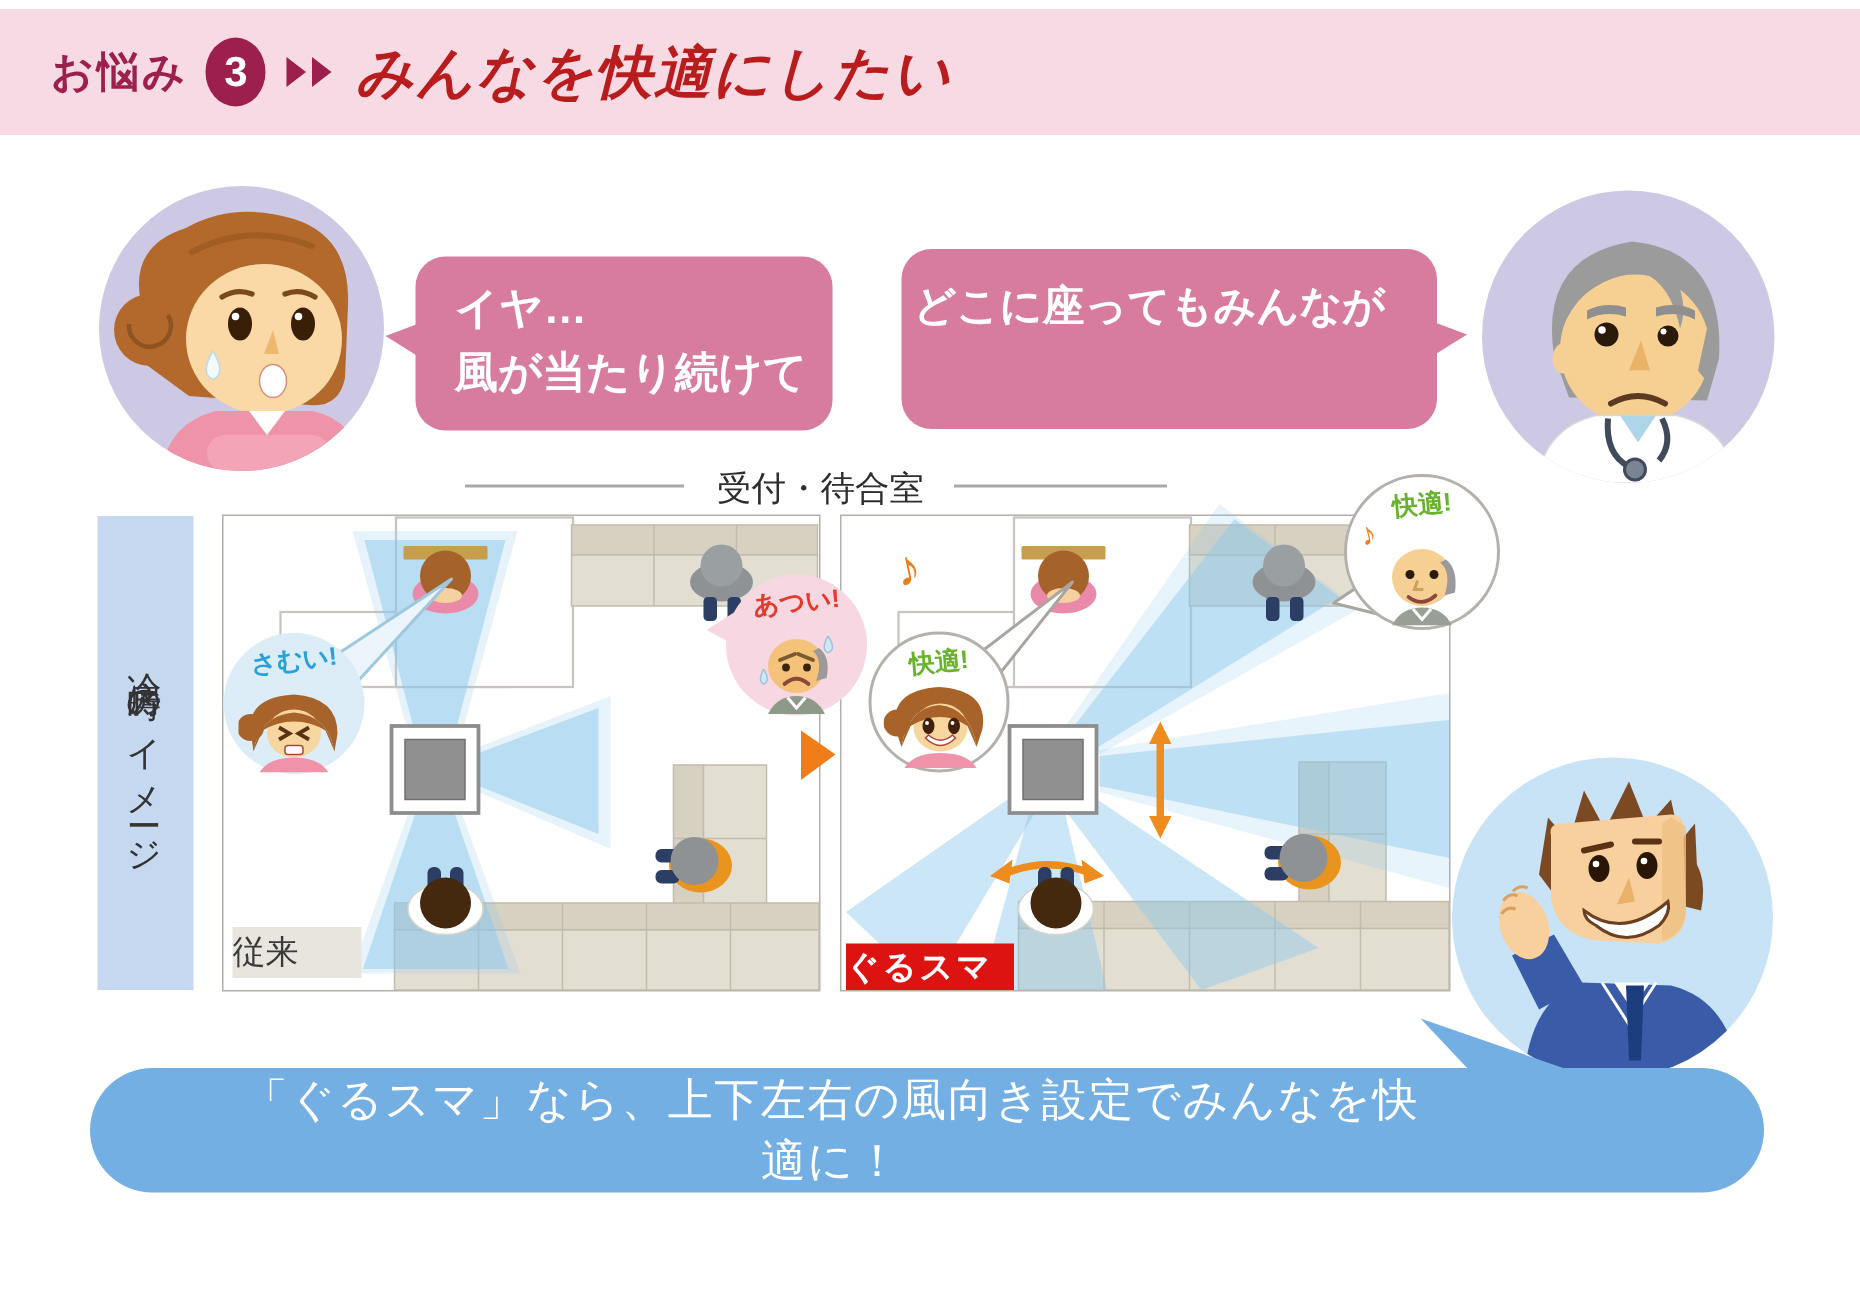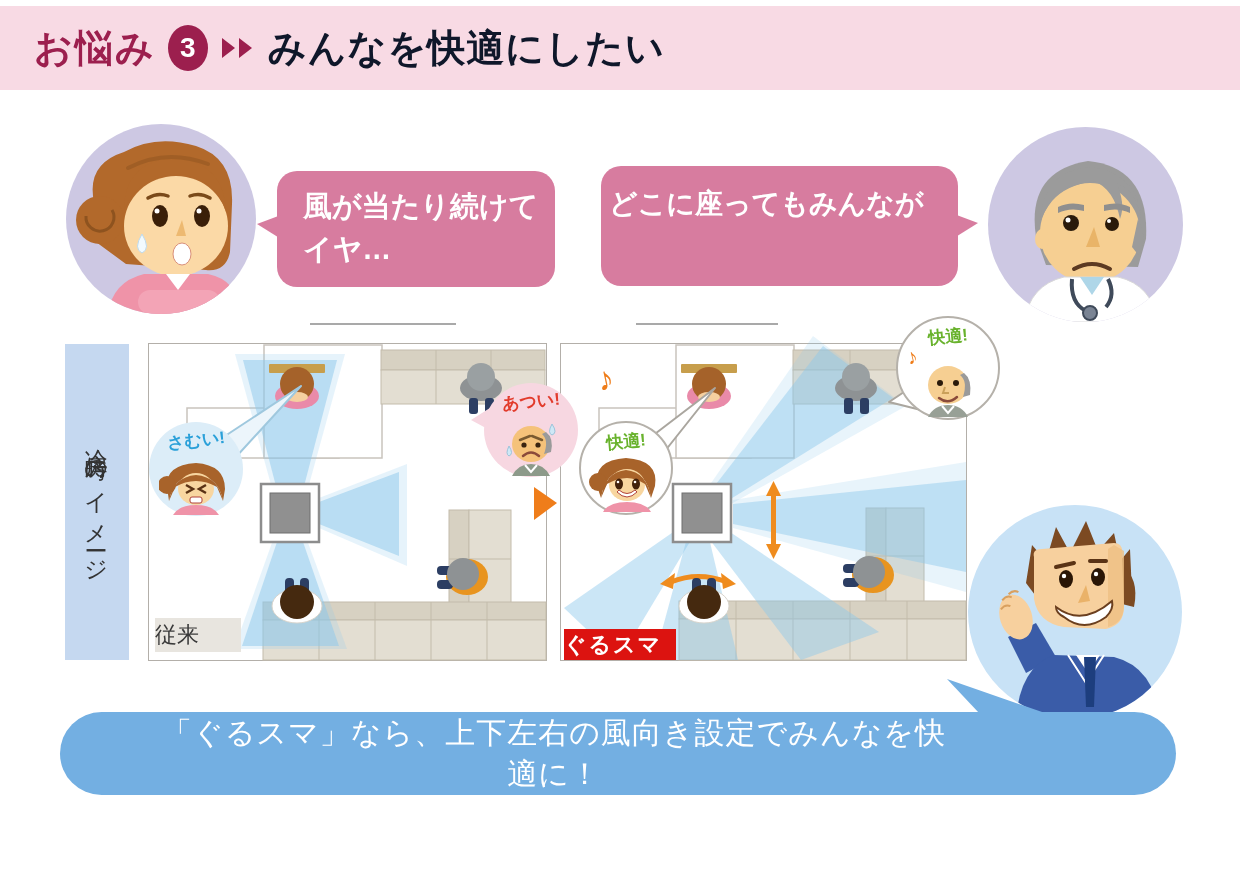--- a/index.html
+++ b/index.html
@@ -3,27 +3,27 @@
 <meta charset="utf-8">
 <style>
   html,body{margin:0;padding:0;background:#fff;}
   #stage{position:relative;width:1240px;height:874px;background:#fff;overflow:hidden;
          font-family:"Liberation Sans","DejaVu Sans",sans-serif;}
   .abs{position:absolute;}
 
   
   .header{left:0;top:6px;width:1240px;height:84px;background:#f8dae4;display:flex;align-items:center;
           padding-left:34px;box-sizing:border-box;}
-  .concern{font-size:38px;font-weight:bold;color:var(--accent_maroon,#9c1f4e);letter-spacing:2px;}
+  .concern{font-size:28px;font-weight:bold;color:var(--accent_maroon,#9c1f4e);letter-spacing:2px;}
   .badge{width:40px;height:46px;border-radius:50%;background:var(--accent_maroon,#9c1f4e);color:#fff;
          font-size:28px;font-weight:bold;display:flex;align-items:center;justify-content:center;margin-left:12px;}
   .chevwrap{display:flex;gap:4px;margin-left:14px;}
   .chev{width:0;height:0;border-left:13px solid var(--accent_maroon,#9c1f4e);
         border-top:10px solid transparent;border-bottom:10px solid transparent;}
-  .pagetitle{font-size:38px;font-weight:bold;color:#0f172a;margin-left:16px;letter-spacing:1px;}
+  .pagetitle{font-size:38px;font-weight:bold;color:#b91c1c;margin-left:16px;letter-spacing:1px;font-style:italic;}
 
   
   .avatar{border-radius:50%;overflow:hidden;}
   .av-woman{left:66px;top:124px;width:190px;height:190px;background:#cdc8e3;}
   .av-doctor{left:988px;top:127px;width:195px;height:195px;background:#cdc8e3;}
   .av-man{left:968px;top:505px;width:214px;height:214px;background:#c8e2f6;z-index:1;}
 
   
   .bubble{background:var(--bubble_pink,#d77c9f);border-radius:20px;color:#fff;font-weight:bold;box-sizing:border-box;}
   .b-left{left:277px;top:171px;width:278px;height:116px;font-size:29px;line-height:43px;padding:14px 0 0 26px;}
@@ -123,22 +123,22 @@
       <path d="M116,96 L110,112 L120,112 Z" fill="#edb971"></path>
       <ellipse cx="116" cy="130" rx="9" ry="11" fill="#fff" stroke="#d88f7a"></ellipse>
       <path d="M76,110 q-9,15 0,19 q9,-4 0,-19" fill="#f2fafe" stroke="#bcd9ec"></path>
       <path d="M42,190 Q46,158 78,150 L142,150 Q172,156 176,190 Z" fill="#ef93a8"></path>
       <path d="M100,150 L112,166 L124,150 Z" fill="#fff"></path>
       <rect x="72" y="166" width="82" height="24" rx="12" fill="#f3a4b6"></rect>
     </svg>
   </div>
 
   <div class="abs bubble b-left">
+    <div>イヤ…</div>
     <div>風が当たり続けて</div>
-    <div>イヤ…</div>
   </div>
 
   <div class="abs bubble b-right">
     <div>どこに座ってもみんなが</div>
   </div>
 
   <div class="abs avatar av-doctor">
     <svg width="195" height="195" viewBox="0 0 195 195">
       <path d="M48,110 Q38,44 100,34 Q162,40 158,112 L150,140 L58,138 Z" fill="#9b9b9b"></path>
       <ellipse cx="102" cy="106" rx="50" ry="50" fill="#f6cf92"></ellipse>
@@ -155,20 +155,21 @@
       <path d="M86,142 Q104,132 122,142" stroke="#5c3a22" stroke-width="4" fill="none" stroke-linecap="round"></path>
       <path d="M36,195 Q42,158 76,150 L130,150 Q164,158 170,195 Z" fill="#fff" stroke="#d8d8d8"></path>
       <path d="M92,150 L104,168 L116,150 Z" fill="#aed6e8"></path>
       <path d="M84,152 Q82,176 98,184" stroke="#3f4a5a" stroke-width="4" fill="none"></path>
       <circle cx="102" cy="186" r="7" fill="#7a8494" stroke="#3f4a5a" stroke-width="2"></circle>
       <path d="M120,152 Q128,168 118,180" stroke="#3f4a5a" stroke-width="4" fill="none"></path>
     </svg>
   </div>
 
   <div class="abs rule rule-l"></div>
+  <div class="abs sec-title">受付・待合室</div>
   <div class="abs rule rule-r"></div>
 
   <div class="abs side">
     <span>冷房時のイメージ</span>
   </div>
 
   <div class="abs panel p-left">
     <svg class="plan-svg" width="397" height="316" viewBox="0 0 397 316">
       <g>
         <rect class="wall" x="38" y="64" width="152" height="50"></rect>

